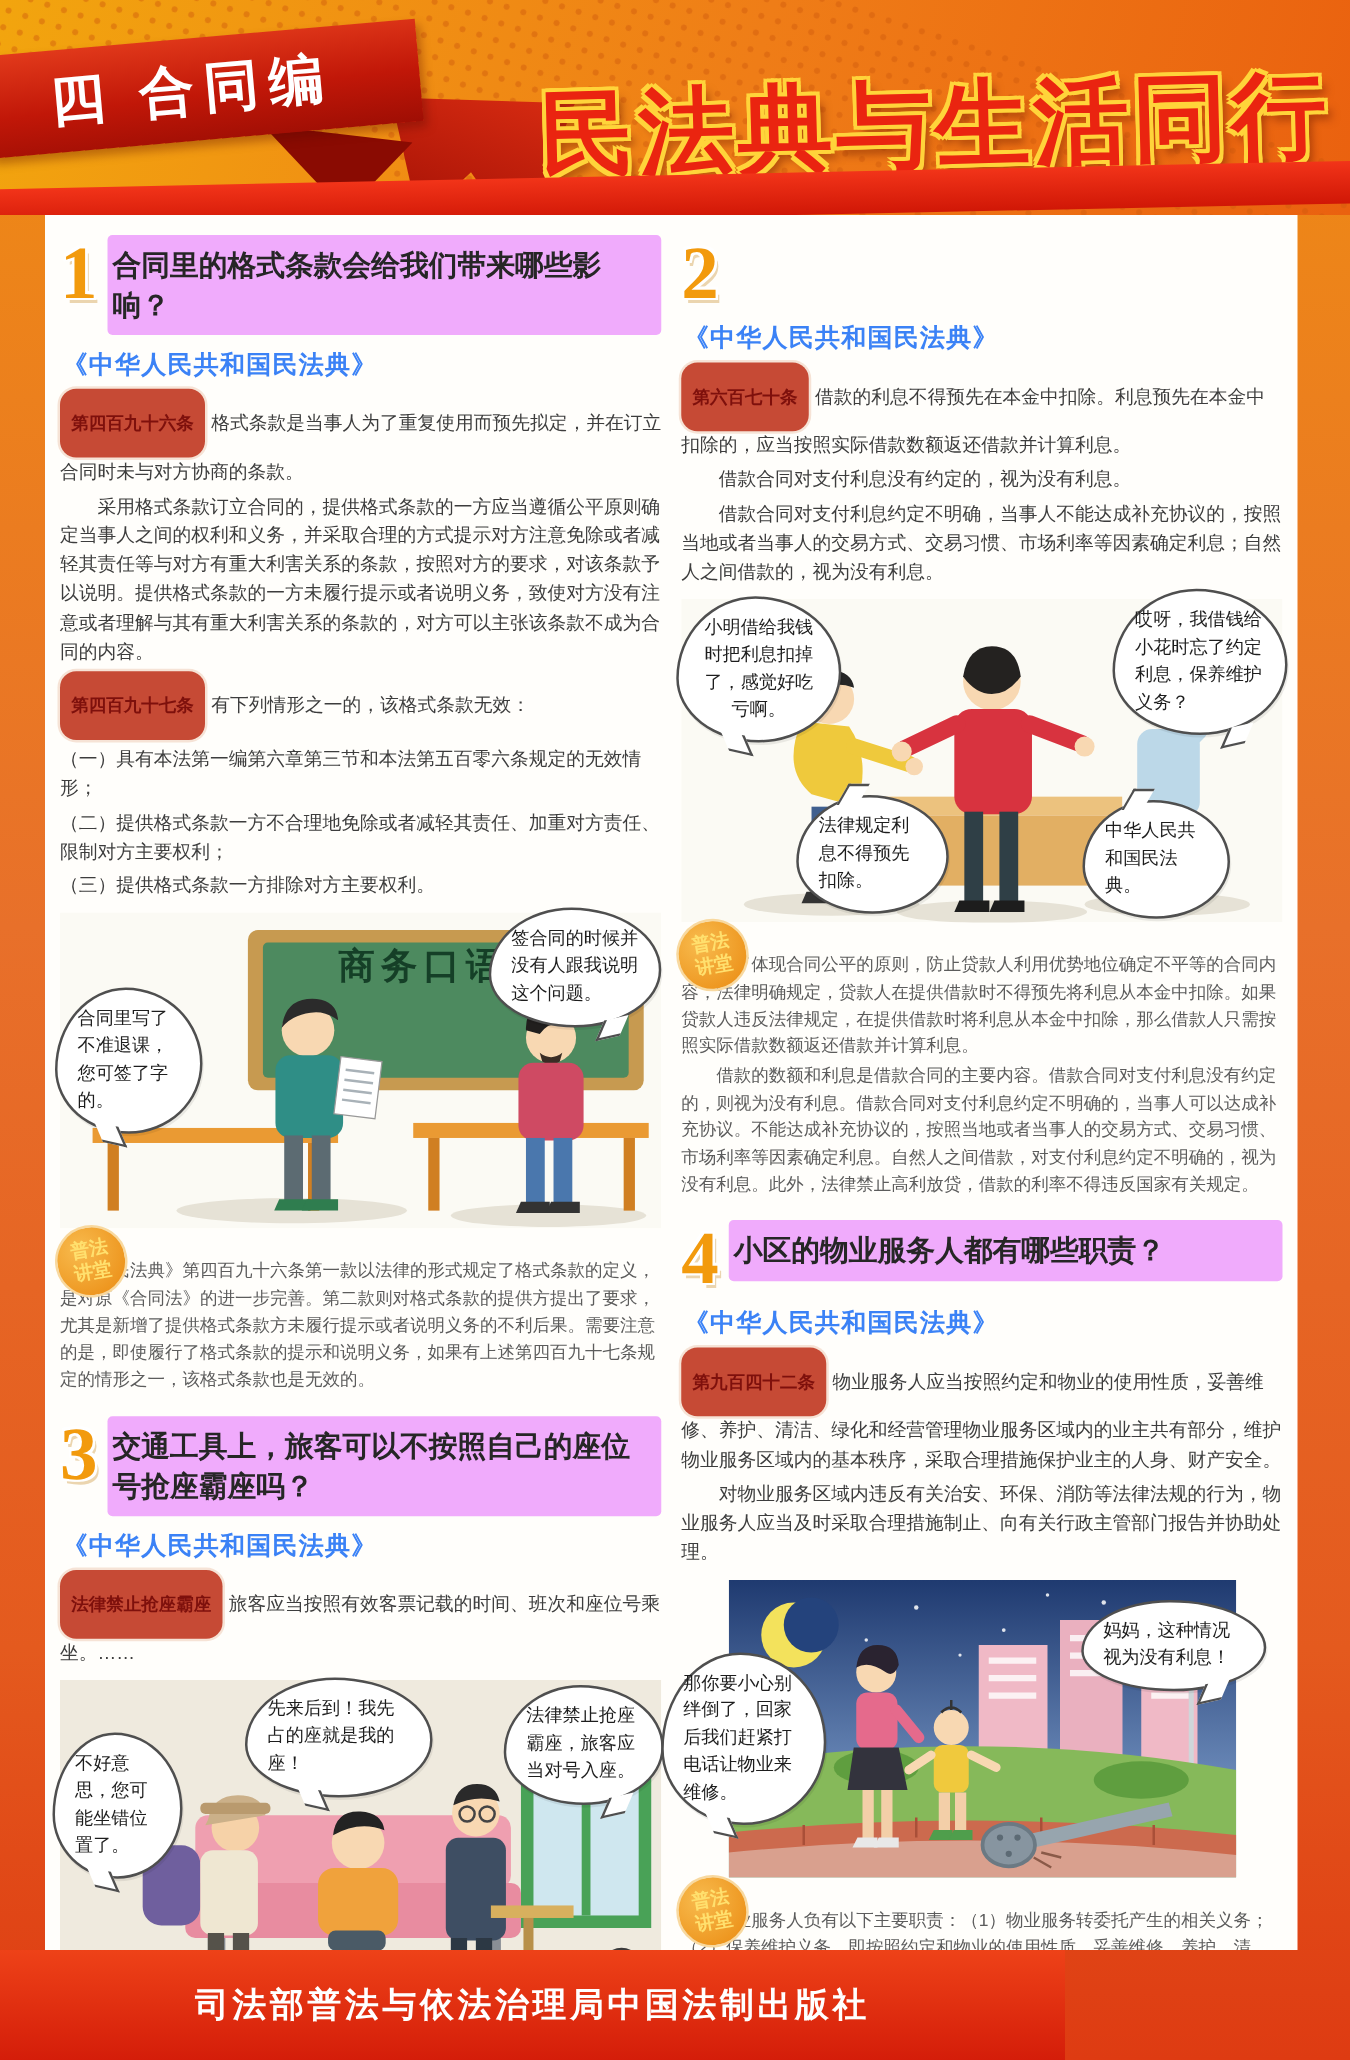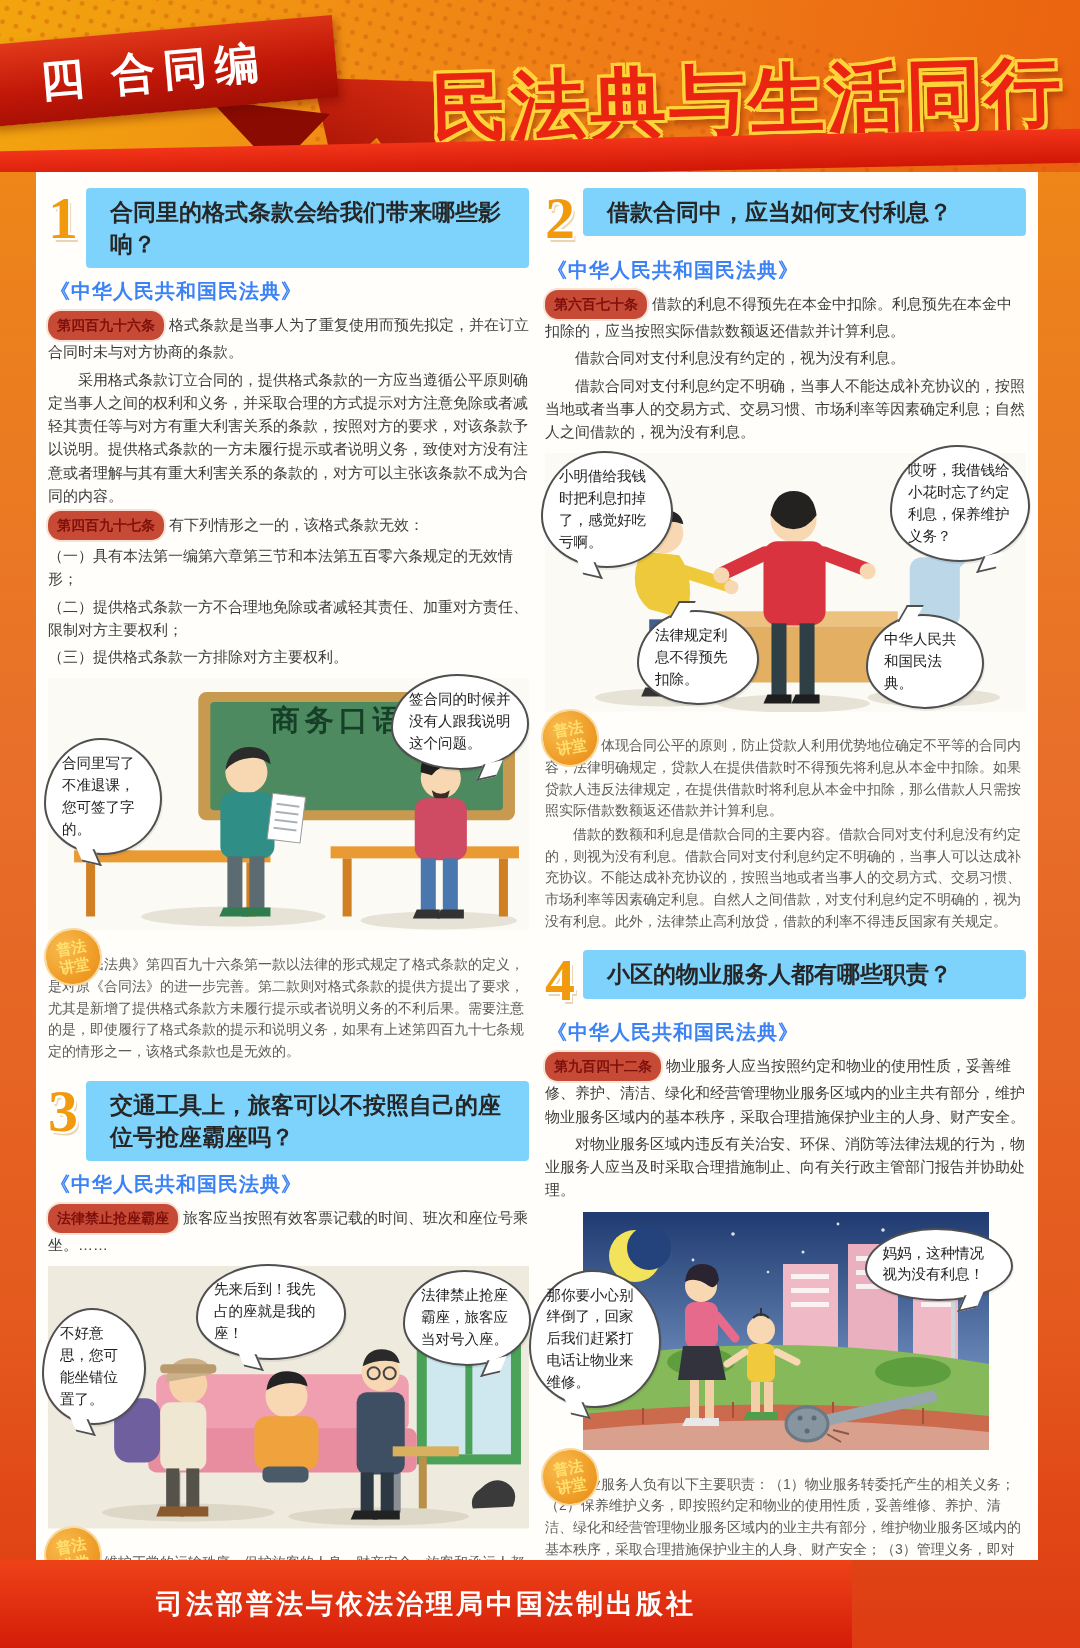--- a/index.html
+++ b/index.html
@@ -37,28 +37,28 @@
 
   
   .content { position:absolute; top:172px; left:36px; width:1002px; height:1388px;
              background:#fffefb; padding:12px 12px 6px; display:flex; gap:16px; overflow:hidden; }
   .col { width:481px; display:flex; flex-direction:column; }
 
   .sec-head { display:flex; align-items:flex-start; margin:4px 0 2px; }
   .sec-num { font-family:"Liberation Serif","DejaVu Serif",serif; font-size:60px; font-weight:bold;
              color:#f29a0d; line-height:.95; margin:2px 8px 0 0;
              text-shadow:-2px -2px 0 #fff,2px -2px 0 #fff,-2px 2px 0 #fff,2px 2px 0 #fff,3px 4px 0 rgba(190,120,0,.3); }
-  .sec-title { background:#7dd3fc; border-radius:4px; padding:8px 24px; flex:1;
+  .sec-title { background:#f0abfc; border-radius:4px; padding:8px 4px; flex:1;
              font-size:23px; font-weight:bold; color:#262626; line-height:1.4; }
   .law-book { font-family:"Liberation Serif","DejaVu Serif",serif; font-weight:bold;
              color:#3b82f6; font-size:20px; margin:8px 0 4px 2px; letter-spacing:1px; }
   .law-p { font-size:15px; line-height:1.55; color:#3d3d3d; margin:2px 0; }
   .law-p.indent { text-indent:2em; }
   .badge { display:inline-block; background:#c64a35; color:#7e100c; font-weight:bold;
-           border-radius:13px; padding:3px 9px; margin-right:5px; font-size:14px; line-height:23px;
+           border-radius:13px; padding:16px 9px; margin-right:5px; font-size:14px; line-height:23px;
            box-shadow:0 0 0 2px #f6e3d6; }
 
   .cartoon { position:relative; margin:8px 0 6px; }
   .cartoon svg { display:block; width:100%; height:auto; }
   .scene-box { margin:0 auto; position:relative; }
 
   .bubble { position:absolute; background:#fff; border:2px solid #4f4f4f;
             border-radius:48% 52% 50% 50% / 56% 52% 48% 44%;
             padding:13px 16px; font-family:"Liberation Serif","DejaVu Serif",serif;
             font-size:14.5px; line-height:1.5; color:#1d1d1d; z-index:4;
@@ -228,29 +228,28 @@
             <span>普法讲堂</span>
           </div>
         <p class="lec-text">为了维护正常的运输秩序，保护旅客的人身、财产安全，旅客和承运人都应当遵守客运合同中的义务。旅客除了应当支付票款外，还应当按照有效客票记载的时间、班次和座位号乘坐。旅客无票乘坐、超程乘坐、越级乘坐或者持不符合减价条件的优惠客票乘坐的，应当补交票款。此外，旅客携带行李应当符合约定的限量和品类要求，旅客对承运人为安全运输所作的合理安排应当积极协助和配合。</p>
       </div>
     </div>
 
     <div class="col">
 
       <div class="sec-head">
         <div class="sec-num">2</div>
-        <div class="sec-title">借款合同中，应当如何支付利息？</div>
       </div>
       <div class="law-book">《中华人民共和国民法典》</div>
       <p class="law-p"><span class="badge">第六百七十条</span><span>借款的利息不得预先在本金中扣除。利息预先在本金中扣除的，应当按照实际借款数额返还借款并计算利息。</span></p>
       <p class="law-p indent">借款合同对支付利息没有约定的，视为没有利息。</p>
       <p class="law-p indent">借款合同对支付利息约定不明确，当事人不能达成补充协议的，按照当地或者当事人的交易方式、交易习惯、市场利率等因素确定利息；自然人之间借款的，视为没有利息。</p>
 
       <div class="cartoon" style="height:258px;">
-        <div class="bubble" style="left:-4px; top:-2px; width:132px;">小明借给我钱时把利息扣掉了，感觉好吃亏啊。</div>
+        <div class="bubble" style="left:-4px; top:-2px; width:132px;text-align:center;">小明借给我钱时把利息扣掉了，感觉好吃亏啊。</div>
         <div class="bubble b-tail-br" style="right:-4px; top:-8px; width:140px;">哎呀，我借钱给小花时忘了约定利息，保养维护义务？</div>
         <div class="bubble b-tail-top" style="left:92px; bottom:6px; width:122px;">法律规定利息不得预先扣除。</div>
         <div class="bubble b-tail-top" style="right:42px; bottom:2px; width:118px;">中华人民共和国民法典。</div>
         <svg viewBox="0 0 480 258">
           <rect width="480" height="258" fill="#fbfaf4"></rect>
           <ellipse cx="120" cy="244" rx="70" ry="9" fill="#e6e2d6"></ellipse>
           <ellipse cx="248" cy="250" rx="76" ry="9" fill="#e6e2d6"></ellipse>
           <ellipse cx="388" cy="244" rx="66" ry="9" fill="#e6e2d6"></ellipse>
           <rect x="148" y="158" width="204" height="15" fill="#ecc27e"></rect>
           <rect x="158" y="173" width="184" height="56" fill="#e2af63"></rect>

